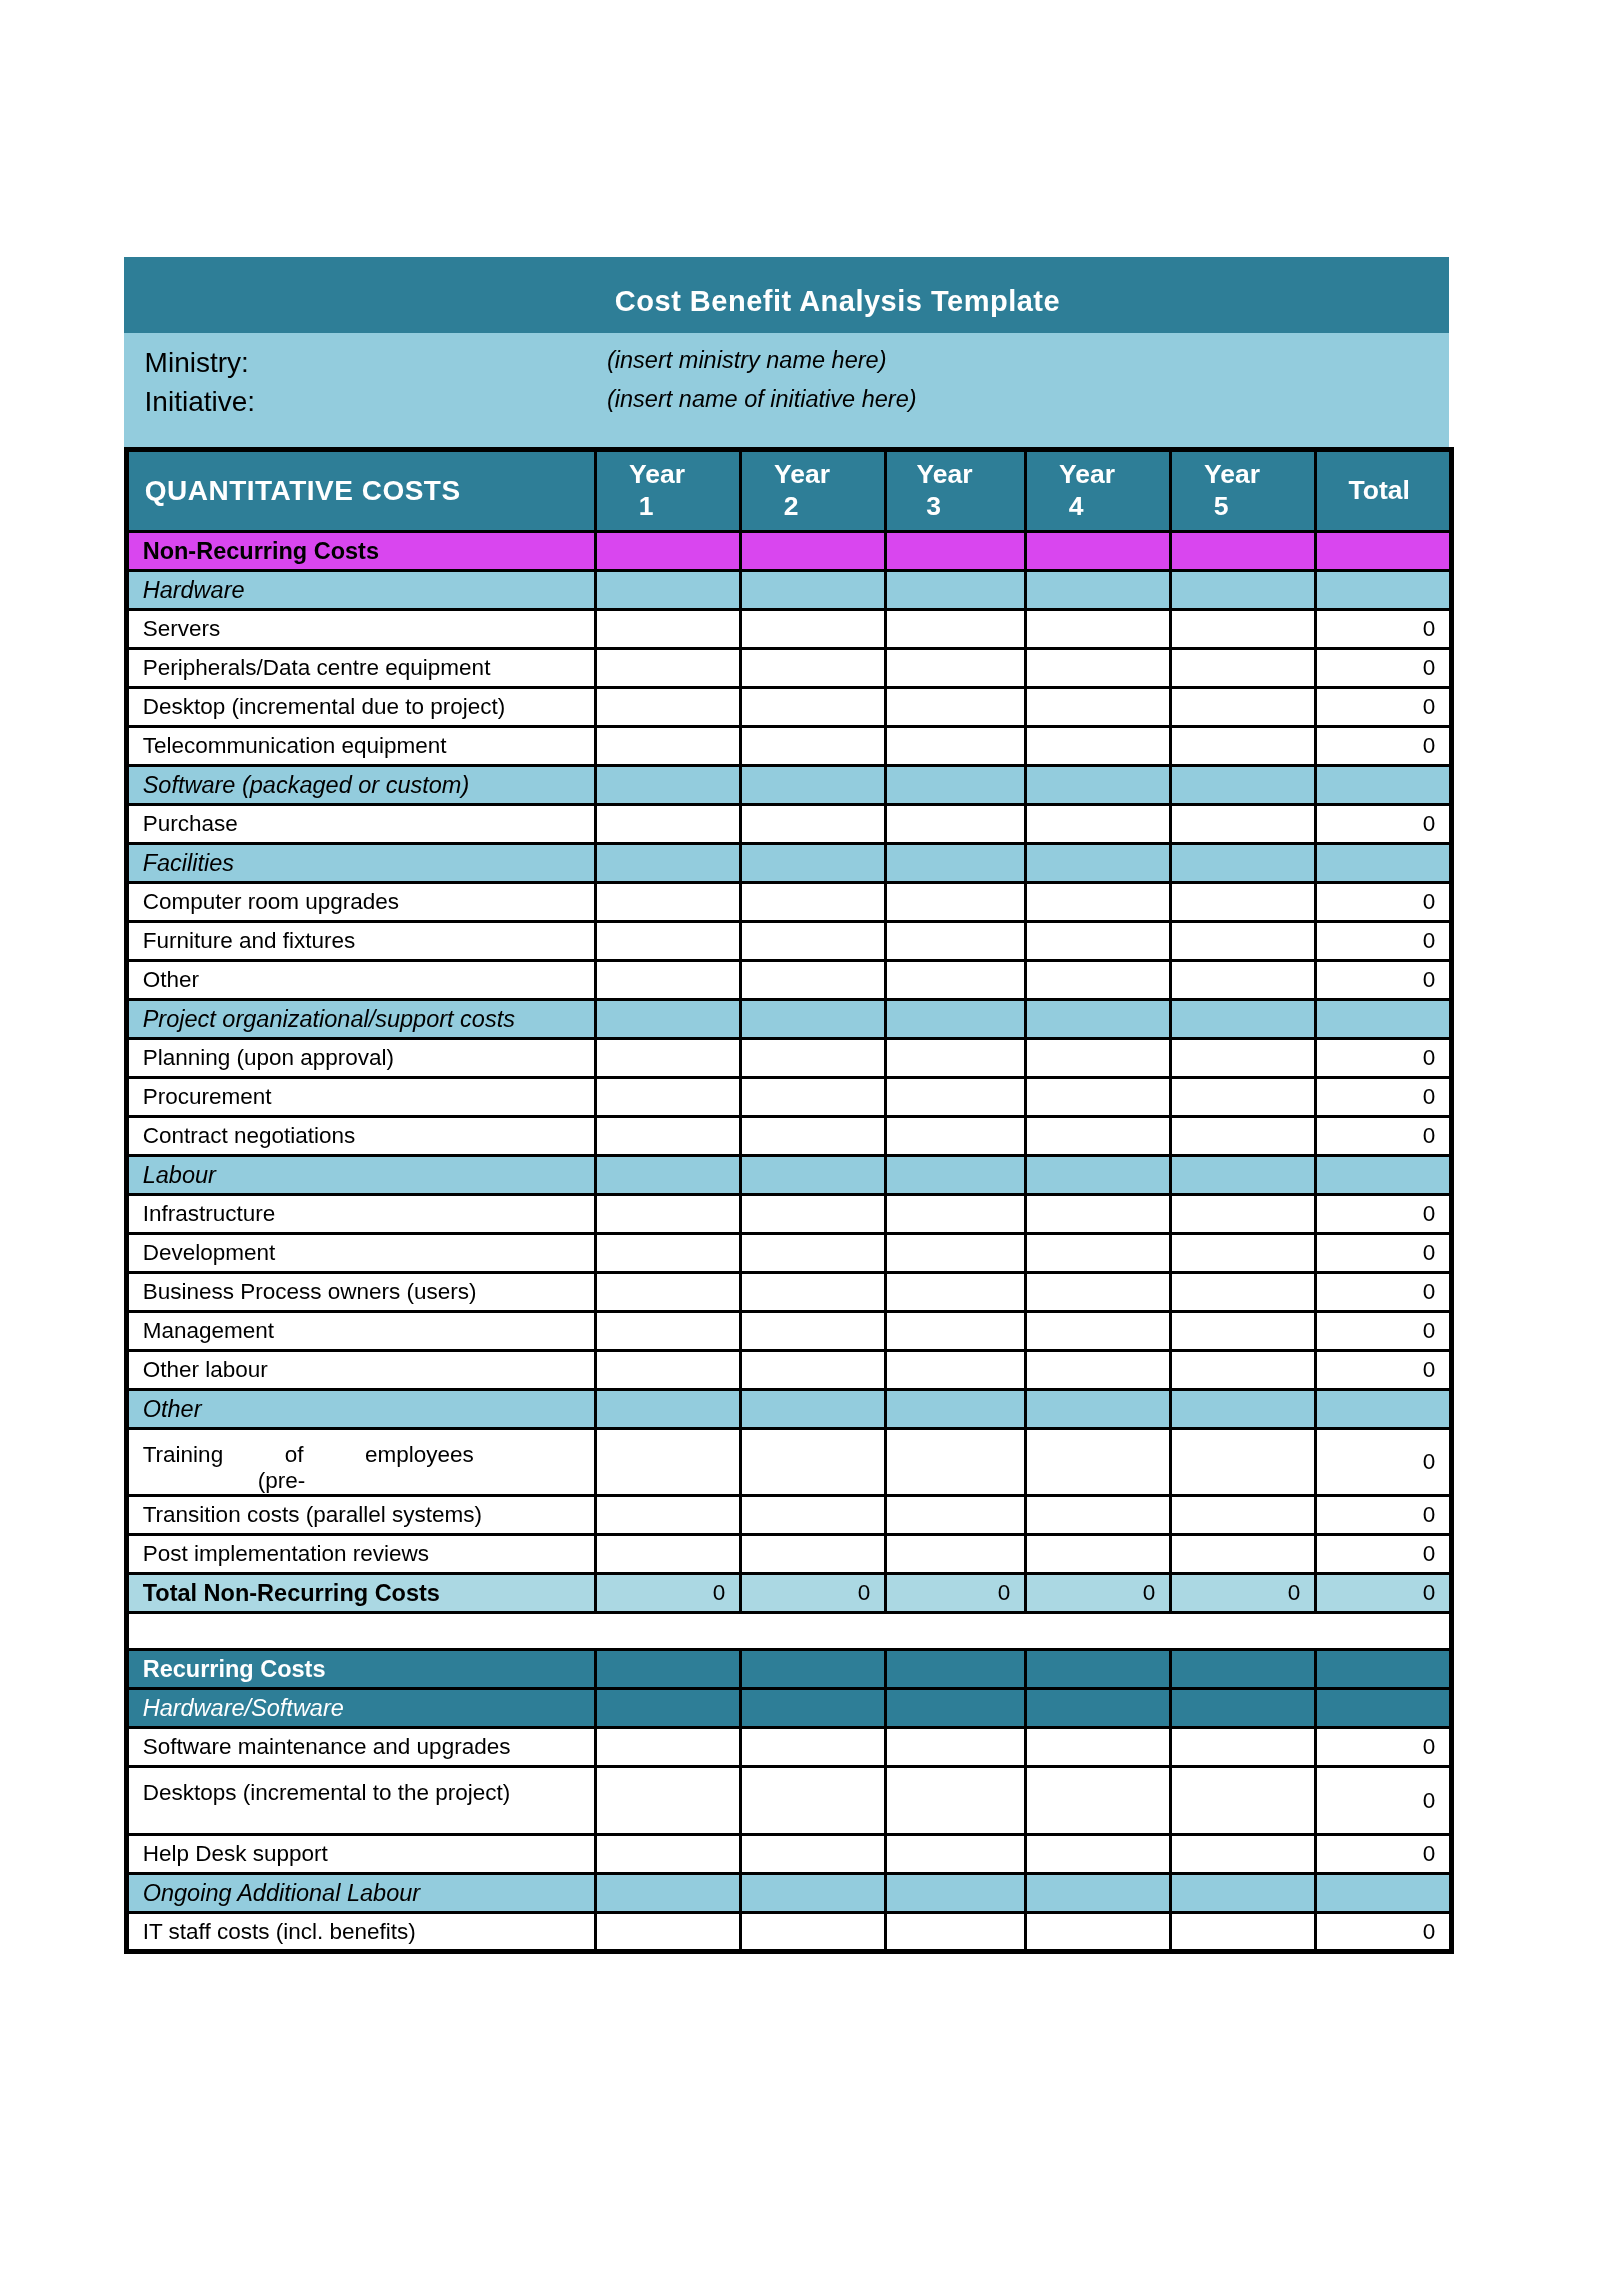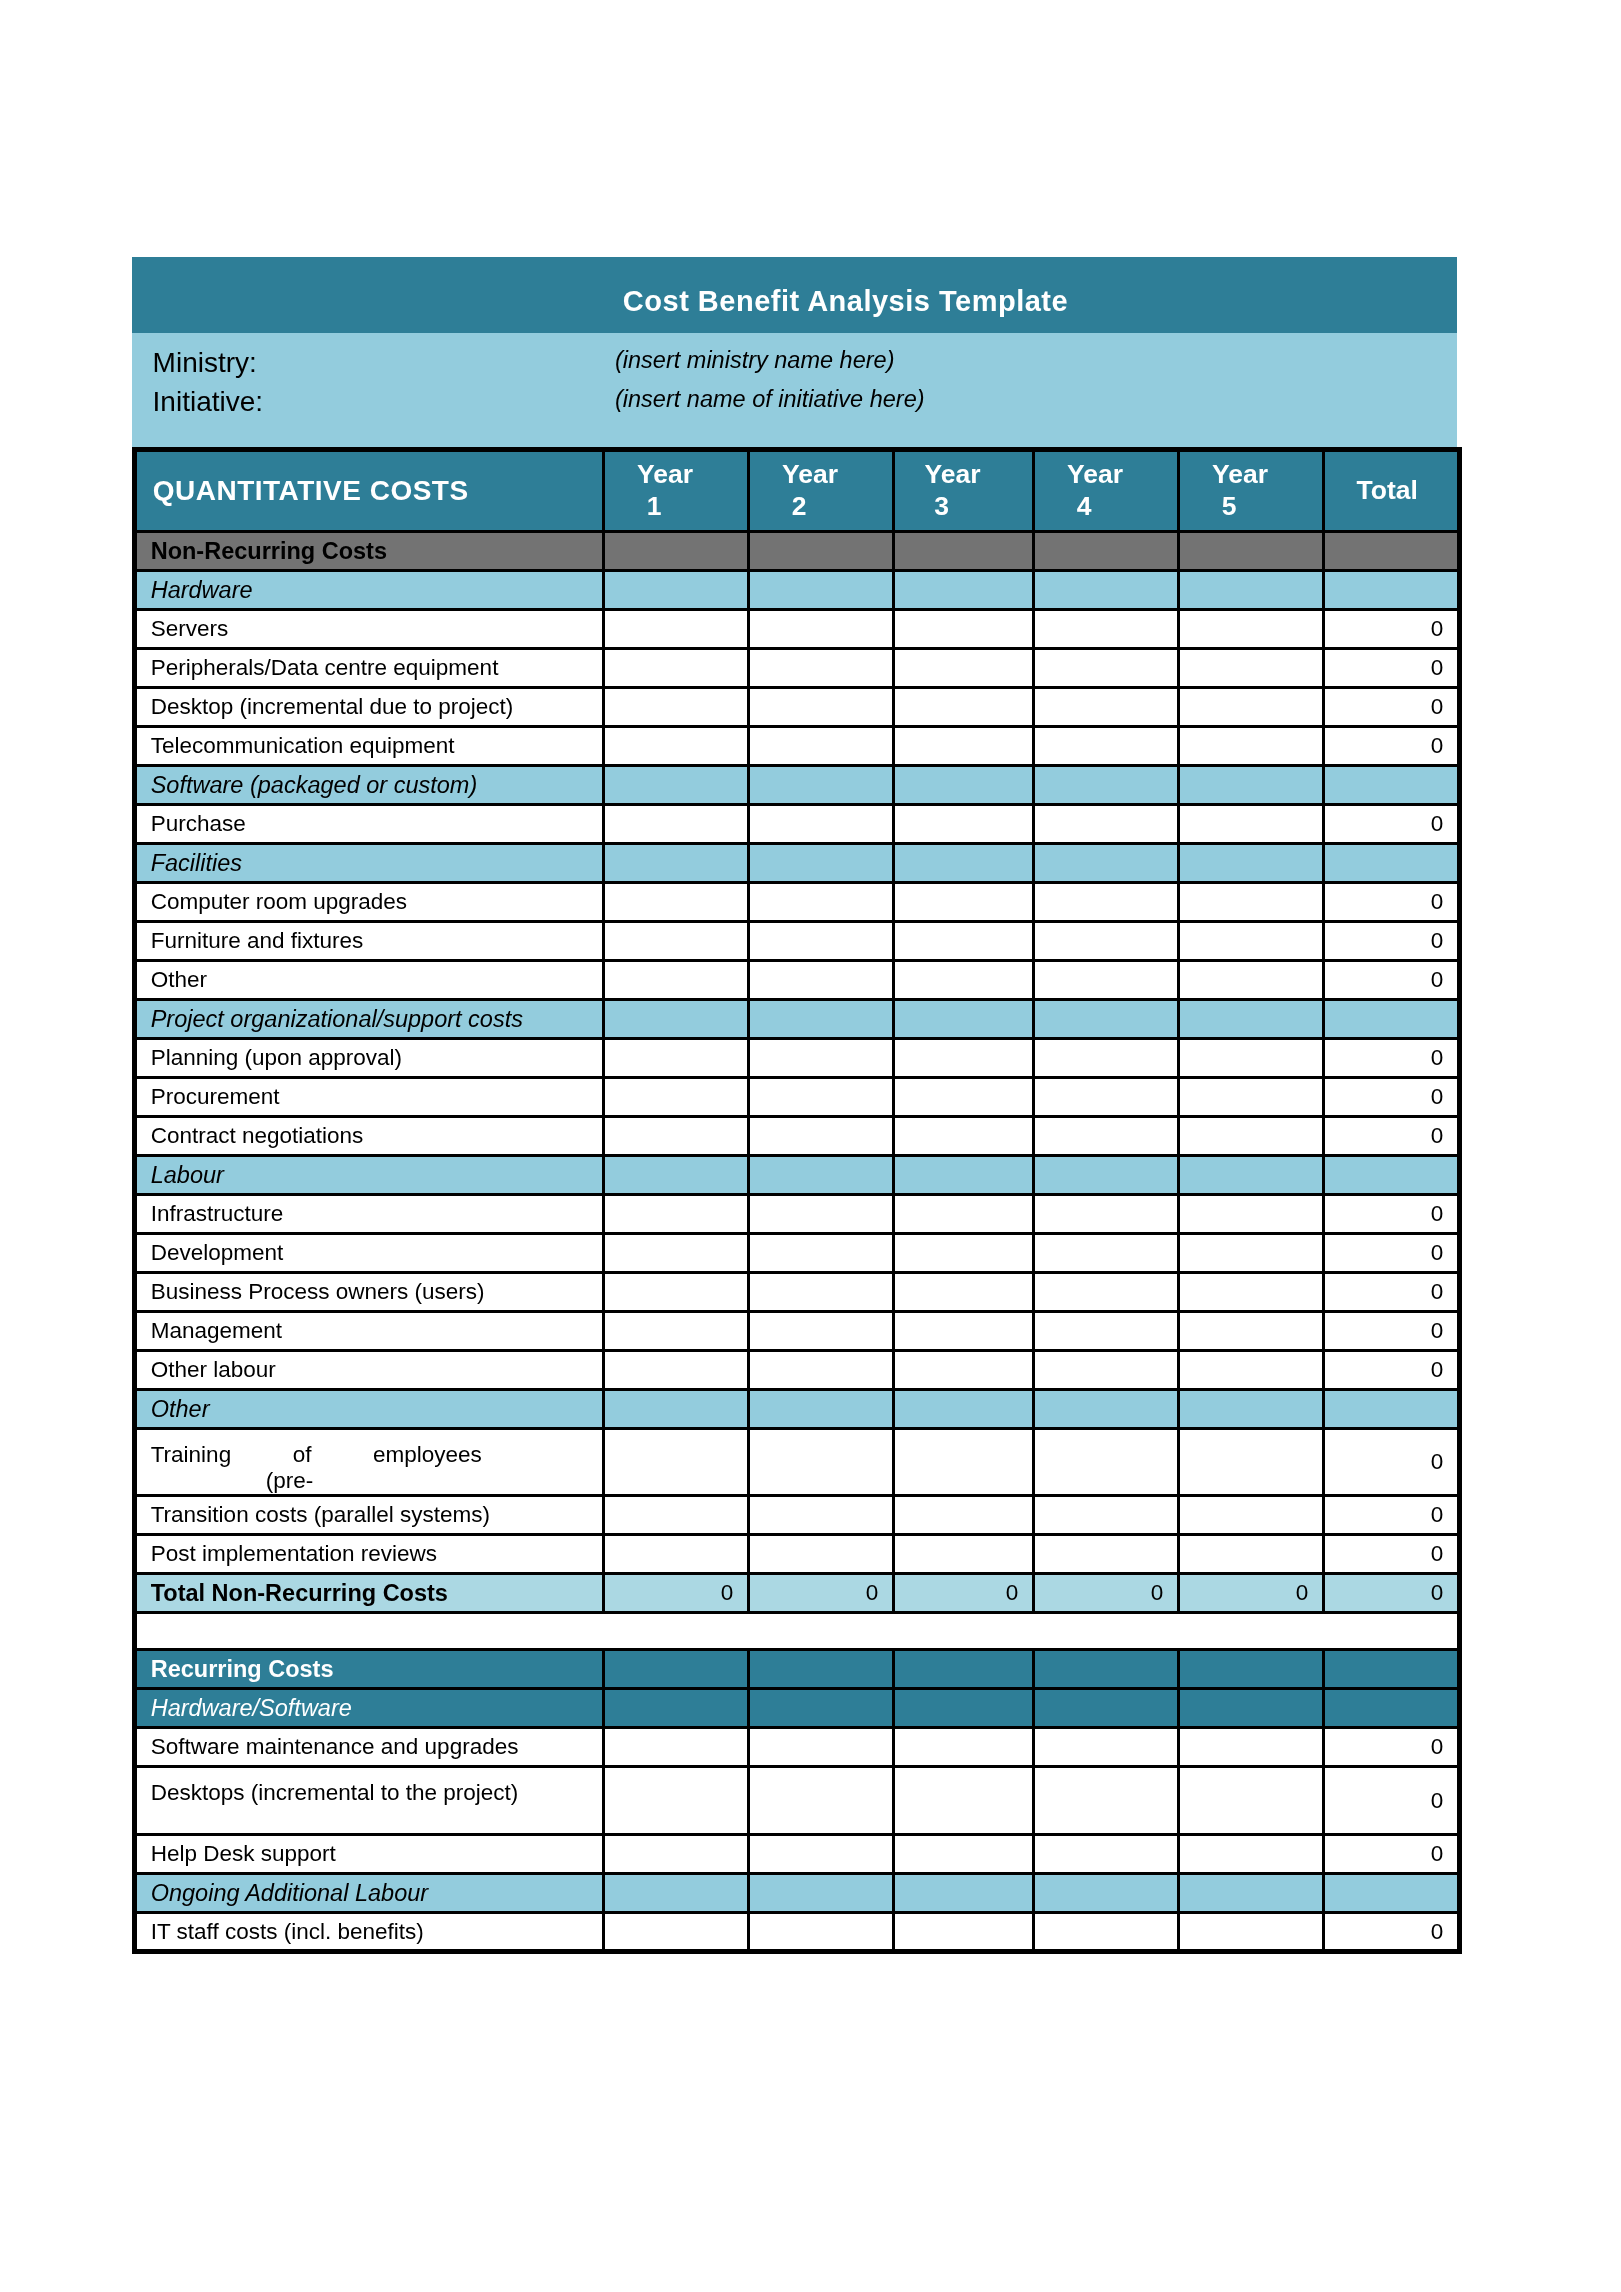--- a/index.html
+++ b/index.html
@@ -3,21 +3,21 @@
 <meta charset="utf-8">
 <style>
   html,body { margin:0; padding:0; }
   body {
     width:1621px; height:2293px;
     background:#ffffff;
     font-family:"Liberation Sans", sans-serif;
     color:#000;
     position:relative;
   }
-  .sheet { position:absolute; left:132px; top:257px; width:1325px;border-radius:7px; }
+  .sheet { position:absolute; left:124px; top:257px; width:1325px;border-radius:7px; }
 
   
   .banner-dark {
     background:#2E7E97; height:76px;
     display:flex; align-items:center; justify-content:center;
   }
   .banner-title {
     color:#fff; font-weight:bold; font-size:29px;
     transform:translateX(51px) translateY(5.9px);
     letter-spacing:0.5px;
@@ -50,21 +50,21 @@
   }
 
   tbody tr { height:39px; }
   tbody tr.spacer { height:37px; }
   tbody tr.tall { height:68px; }
   tbody tr.train { height:66px; }
 
   td.name { text-align:left; padding-left:13.7px; font-size:22.5px; vertical-align:middle; }
   td.val  { text-align:right; padding-right:13.7px; font-size:22.5px; vertical-align:middle; }
 
-  tr.sec td  { background:#737373; }
+  tr.sec td  { background:#d946ef; }
   tr.sec td.name { font-weight:bold; font-size:23.5px; }
   tr.sub td  { background:#93CCDD; }
   tr.sub td.name { font-style:italic; font-size:23.5px; }
   tr.dark td { background:#2E7E97; color:#fff; }
   tr.total-row td { background:#ABD8E3; }
   tr.total-row td.name { font-weight:bold; font-size:23.5px; }
   tr.spacer td { background:#fff; }
 
   tr.tall td.name, tr.train td.name { vertical-align:top; padding-top:12px; }
 

